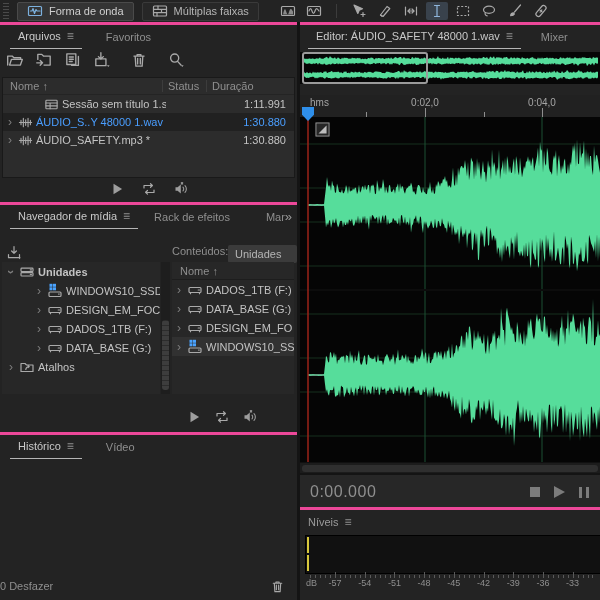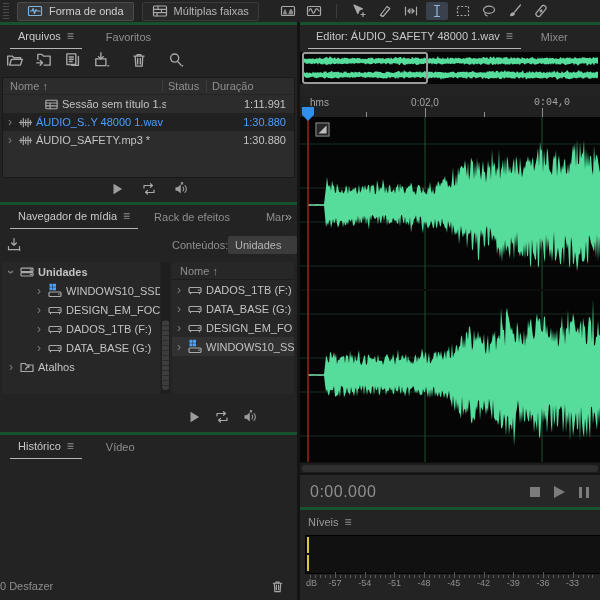--- a/index.html
+++ b/index.html
@@ -24,42 +24,42 @@
   
   .panel{position:absolute;background:#232323;overflow:hidden}
   .tabs{display:flex;align-items:center;height:23px;padding-left:10px;gap:2px;position:relative}
   .tab{display:flex;align-items:center;gap:6px;height:23px;padding:0 8px;color:#8f8f8f;white-space:nowrap}
   .tab.active{color:#c9c9c9;border-bottom:1px solid #b5b5b5}
   .menu{color:#8f8f8f;font-size:12px;line-height:1}
   .chev{color:#7d7d7d;font-size:12px;width:10px;text-align:center;flex:0 0 auto}
   .chev.rot{transform:rotate(90deg)}
 
   
-  .main{position:absolute;top:22px;left:0;right:0;bottom:0;background:#14532d}
+  .main{position:absolute;top:22px;left:0;right:0;bottom:0;background:#ec4899}
   .files-panel{top:3px;left:0;width:297px;height:177px}
   .ftoolbar{display:flex;align-items:center;height:24px;padding-left:6px;gap:11px}
   .ftoolbar .ic{width:18px;height:18px}
   .gap-l{margin-left:8px}
   .flist{position:absolute;left:2px;right:2px;top:52px;bottom:24px;background:#2c2c2c;border:1px solid #191919}
   .fhead{display:flex;height:16px;align-items:center;color:#8f8f8f;background:#2c2c2c;border-bottom:1px solid #242424}
   .fh-name{flex:1;padding-left:7px}
   .fh-status{width:38px;border-left:1px solid #3c3c3c;padding-left:5px}
   .fh-dur{width:82px;border-left:1px solid #3c3c3c;padding-left:5px}
   .frow{display:flex;height:18px;align-items:center;color:#c3c3c3}
   .frow.sel{background:#212121;color:#4a9eff}
   .fname{flex:1;display:flex;align-items:center;gap:3px;overflow:hidden;white-space:nowrap;padding-left:2px}
   .fname .ic{width:15px;height:15px}
   .fstatus{width:38px}
   .fdur{width:82px;text-align:right;padding-right:8px}
   .transport{position:absolute;left:0;right:0;bottom:2px;height:22px;display:flex;align-items:center;justify-content:center;gap:16px}
   .transport .ic{width:16px;height:16px}
 
   
   .media-panel{top:183px;left:0;width:297px;height:227px}
-  .subrow{position:absolute;top:26px;left:0;right:0;height:28px;display:flex;align-items:center}
+  .subrow{position:absolute;top:40px;left:0;right:0;height:28px;display:flex;align-items:flex-start}
   .dl{margin-left:6px}
   .contents-label{position:absolute;left:172px;color:#8f8f8f}
   .contents-dd{position:absolute;left:228px;width:62px;height:18px;background:#3b3b3b;border-radius:2px;
                color:#b5b5b5;display:flex;align-items:center;padding-left:7px}
   .mb-tree{position:absolute;left:2px;top:57px;width:158px;bottom:38px;background:#272727;overflow:hidden}
   .mb-scroll{position:absolute;left:161px;top:57px;width:9px;bottom:38px;background:#1e1e1e}
   .mb-thumb{position:absolute;left:1px;right:1px;top:58px;height:70px;background:#3d3d3d;border-radius:3px;
             background-image:repeating-linear-gradient(0deg,transparent 0 4px,#2c2c2c 4px 5px)}
   .mb-list{position:absolute;left:172px;right:3px;top:57px;bottom:38px;background:#272727;overflow:hidden}
   .mb-lhead{display:flex;align-items:center;height:17px;color:#8f8f8f;padding-left:8px;border-bottom:1px solid #1d1d1d}
@@ -619,21 +619,21 @@
             <polygon points="2,20.5 3,21.0 4,19.4 5,21.2 6,21.1 7,20.1 8,21.0 9,21.2 10,20.3 11,21.2 12,21.4 13,19.4 14,20.9 15,20.0 16,21.0 17,20.3 18,20.6 19,20.6 20,20.5 21,20.1 22,21.0 23,20.9 24,19.3 25,20.0 26,19.0 27,21.0 28,20.7 29,20.1 30,20.2 31,19.3 32,19.1 33,20.5 34,19.7 35,20.2 36,19.7 37,20.3 38,19.4 39,20.0 40,21.0 41,20.1 42,21.1 43,21.3 44,19.3 45,20.2 46,19.1 47,20.9 48,20.9 49,20.5 50,21.4 51,19.4 52,20.2 53,19.9 54,20.9 55,19.6 56,20.2 57,20.3 58,20.4 59,19.8 60,20.0 61,21.3 62,20.3 63,21.4 64,20.3 65,20.1 66,20.5 67,20.8 68,19.7 69,19.9 70,19.7 71,20.3 72,20.6 73,20.9 74,20.3 75,19.5 76,19.4 77,19.6 78,19.7 79,19.8 80,19.9 81,20.0 82,20.9 83,20.9 84,20.9 85,21.2 86,19.9 87,19.4 88,19.9 89,19.8 90,20.5 91,20.4 92,20.7 93,21.0 94,20.8 95,20.4 96,20.0 97,20.0 98,19.0 99,18.9 100,20.0 101,20.9 102,19.2 103,21.1 104,17.9 105,19.8 106,19.2 107,20.4 108,20.2 109,19.4 110,19.5 111,19.5 112,20.4 113,20.2 114,20.0 115,20.6 116,19.9 117,19.4 118,20.1 119,20.6 120,19.1 121,20.4 122,20.5 123,20.3 124,19.6 125,19.1 126,20.0 127,20.0 128,19.5 129,20.0 130,19.5 131,20.2 132,19.4 133,20.8 134,20.7 135,19.7 136,19.6 137,20.4 138,19.8 139,19.9 140,20.0 141,20.1 142,20.5 143,19.9 144,21.3 145,20.0 146,20.6 147,21.1 148,20.6 149,20.7 150,20.2 151,19.7 152,20.1 153,19.4 154,19.9 155,20.7 156,21.2 157,20.7 158,19.6 159,20.4 160,19.7 161,20.0 162,19.8 163,20.0 164,19.6 165,20.2 166,19.8 167,19.4 168,20.8 169,20.3 170,20.1 171,19.9 172,19.4 173,19.1 174,19.7 175,20.6 176,20.2 177,20.9 178,20.2 179,20.8 180,20.1 181,20.3 182,20.6 183,20.5 184,20.6 185,20.2 186,20.9 187,19.1 188,20.3 189,19.0 190,19.3 191,19.7 192,19.3 193,18.9 194,19.7 195,20.7 196,18.8 197,18.9 198,19.0 199,21.0 200,19.8 201,19.4 202,19.3 203,20.1 204,19.5 205,17.7 206,20.2 207,19.0 208,19.8 209,19.1 210,20.1 211,20.0 212,19.4 213,19.7 214,19.8 215,20.6 216,20.9 217,19.3 218,20.0 219,21.1 220,20.1 221,20.4 222,19.5 223,18.3 224,21.2 225,20.9 226,21.2 227,19.3 228,21.3 229,19.3 230,19.4 231,21.0 232,19.6 233,19.7 234,20.5 235,20.8 236,19.3 237,19.7 238,20.6 239,19.7 240,19.7 241,19.7 242,21.2 243,20.5 244,19.8 245,21.0 246,21.0 247,19.5 248,21.0 249,20.0 250,19.5 251,21.2 252,19.3 253,20.5 254,18.6 255,19.7 256,20.9 257,18.7 258,20.3 259,20.6 260,21.0 261,21.1 262,18.9 263,20.6 264,20.9 265,19.9 266,19.7 267,18.1 268,19.1 269,20.4 270,20.5 271,20.0 272,21.0 273,19.9 274,19.4 275,20.8 276,20.2 277,20.3 278,18.9 279,18.1 280,20.1 281,18.9 282,20.0 283,21.0 284,20.7 285,20.3 286,20.8 287,19.5 288,19.6 289,20.4 290,19.8 291,19.4 292,20.9 293,20.3 294,20.5 295,20.8 296,19.7 297,19.8 298,19.8 298,25.2 297,26.5 296,26.0 295,25.6 294,26.5 293,26.1 292,25.5 291,26.9 290,26.3 289,26.9 288,26.1 287,25.0 286,25.6 285,25.5 284,26.5 283,26.5 282,26.6 281,25.0 280,25.8 279,25.8 278,25.5 277,26.6 276,26.3 275,25.9 274,25.4 273,25.9 272,26.7 271,26.4 270,27.3 269,27.0 268,26.9 267,26.3 266,26.9 265,25.5 264,25.0 263,25.1 262,27.1 261,25.2 260,26.6 259,26.2 258,27.3 257,27.7 256,26.1 255,25.1 254,24.9 253,25.3 252,26.0 251,25.0 250,25.1 249,25.4 248,26.1 247,26.8 246,26.5 245,25.7 244,25.7 243,26.3 242,26.6 241,26.3 240,26.4 239,26.3 238,26.0 237,26.1 236,25.2 235,26.2 234,25.7 233,26.7 232,25.9 231,25.9 230,26.5 229,26.3 228,26.2 227,26.4 226,27.4 225,24.9 224,25.2 223,26.5 222,25.7 221,25.2 220,26.1 219,26.7 218,25.8 217,25.0 216,25.3 215,26.8 214,26.4 213,26.3 212,26.5 211,26.2 210,25.7 209,25.4 208,25.9 207,25.5 206,25.6 205,25.7 204,27.1 203,25.1 202,26.5 201,27.1 200,26.9 199,26.7 198,25.0 197,26.2 196,26.2 195,26.0 194,26.2 193,26.3 192,26.1 191,26.0 190,26.3 189,26.9 188,27.1 187,25.7 186,26.4 185,26.3 184,25.1 183,27.0 182,26.6 181,24.9 180,25.3 179,25.2 178,25.8 177,25.8 176,26.6 175,25.5 174,24.8 173,25.3 172,26.7 171,26.0 170,26.6 169,25.1 168,24.8 167,26.8 166,26.4 165,25.7 164,25.7 163,26.0 162,25.6 161,24.9 160,25.7 159,25.0 158,26.7 157,26.1 156,25.5 155,24.7 154,25.8 153,26.2 152,25.1 151,25.5 150,25.2 149,25.6 148,26.0 147,25.8 146,26.2 145,26.0 144,26.4 143,26.7 142,26.1 141,27.8 140,26.0 139,25.4 138,26.2 137,25.7 136,25.1 135,26.2 134,25.2 133,25.5 132,25.8 131,26.2 130,25.3 129,26.4 128,26.7 127,26.6 126,25.0 125,26.9 124,25.2 123,24.8 122,25.2 121,26.0 120,25.9 119,25.1 118,25.0 117,25.2 116,24.9 115,26.2 114,25.6 113,25.1 112,25.5 111,25.4 110,25.7 109,25.9 108,25.2 107,25.3 106,25.0 105,25.8 104,26.9 103,25.2 102,25.6 101,25.0 100,25.5 99,25.3 98,27.0 97,25.1 96,26.7 95,26.2 94,25.1 93,25.3 92,25.0 91,25.2 90,26.3 89,25.3 88,25.2 87,26.3 86,26.8 85,25.9 84,26.6 83,26.6 82,25.9 81,25.9 80,25.8 79,25.4 78,26.5 77,25.8 76,25.3 75,25.3 74,25.4 73,25.4 72,25.8 71,25.0 70,25.7 69,25.3 68,25.1 67,25.6 66,25.4 65,26.2 64,24.7 63,25.8 62,24.8 61,24.5 60,24.7 59,25.2 58,24.7 57,25.0 56,25.2 55,25.8 54,25.1 53,26.1 52,25.2 51,24.8 50,26.4 49,24.8 48,26.1 47,24.8 46,25.5 45,25.0 44,25.5 43,25.6 42,25.8 41,24.9 40,25.4 39,26.6 38,26.3 37,26.2 36,25.4 35,25.6 34,26.3 33,25.9 32,26.5 31,26.4 30,26.1 29,26.0 28,26.0 27,24.9 26,25.6 25,26.8 24,26.3 23,25.6 22,25.1 21,25.6 20,24.7 19,25.7 18,25.5 17,26.4 16,25.5 15,26.4 14,25.0 13,24.8 12,24.7 11,25.3 10,25.1 9,26.0 8,25.7 7,25.7 6,25.9 5,24.7 4,24.6 3,25.2 2,24.8" fill="#56dd9b"></polygon>
           </svg>
         <div class="ov-sel" id="ov-sel" style="left: 2px; width: 126px;"></div>
       </div>
 
       <div class="ruler" id="ruler">
         <span class="ruler-unit">hms</span>
         <div class="cti"></div>
       <span class="rlabel" style="left: 125px;">0:02,0</span>
           <div class="rtick" style="left: 125px; height: 9px;"></div>
-          <span class="rlabel" style="left: 252px; font-family: Liberation Mono, monospace;">0:04,0</span>
+          <span class="rlabel" style="left: 242px;">0:04,0</span>
           <div class="rtick" style="left: 242px; height: 9px;"></div>
           <div class="rtick" style="left: 66px; height: 5px;"></div>
           <div class="rtick" style="left: 184px; height: 5px;"></div>
         </div>
 
       <div class="wavearea">
         <svg id="wave-svg" width="300" height="345">
             <line x1="0" y1="27" x2="300" y2="27" stroke="#16301f" stroke-width="1"></line>
             <line x1="0" y1="71" x2="300" y2="71" stroke="#16301f" stroke-width="1"></line>
             <line x1="0" y1="105" x2="300" y2="105" stroke="#16301f" stroke-width="1"></line>

